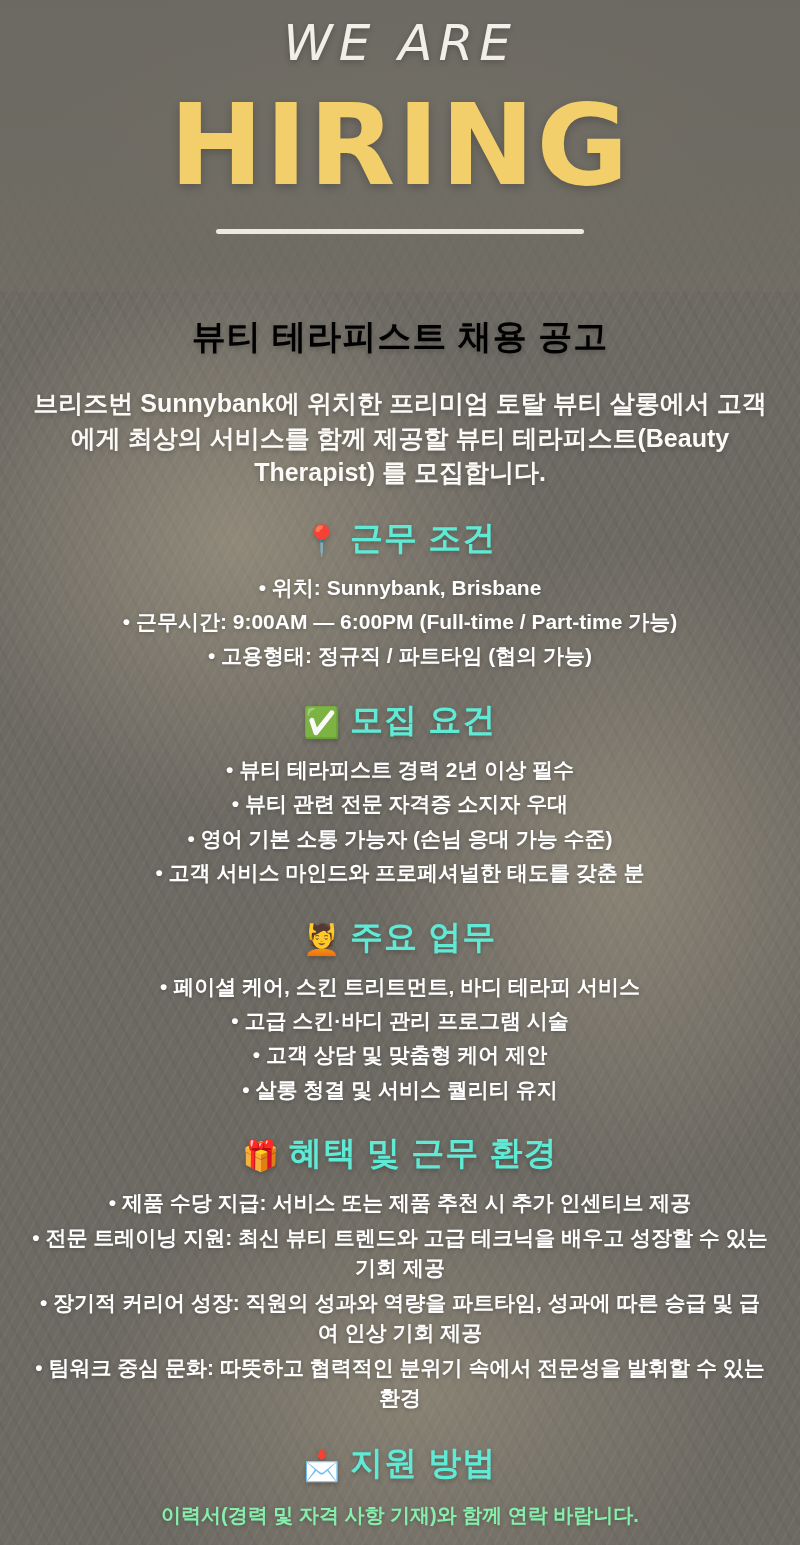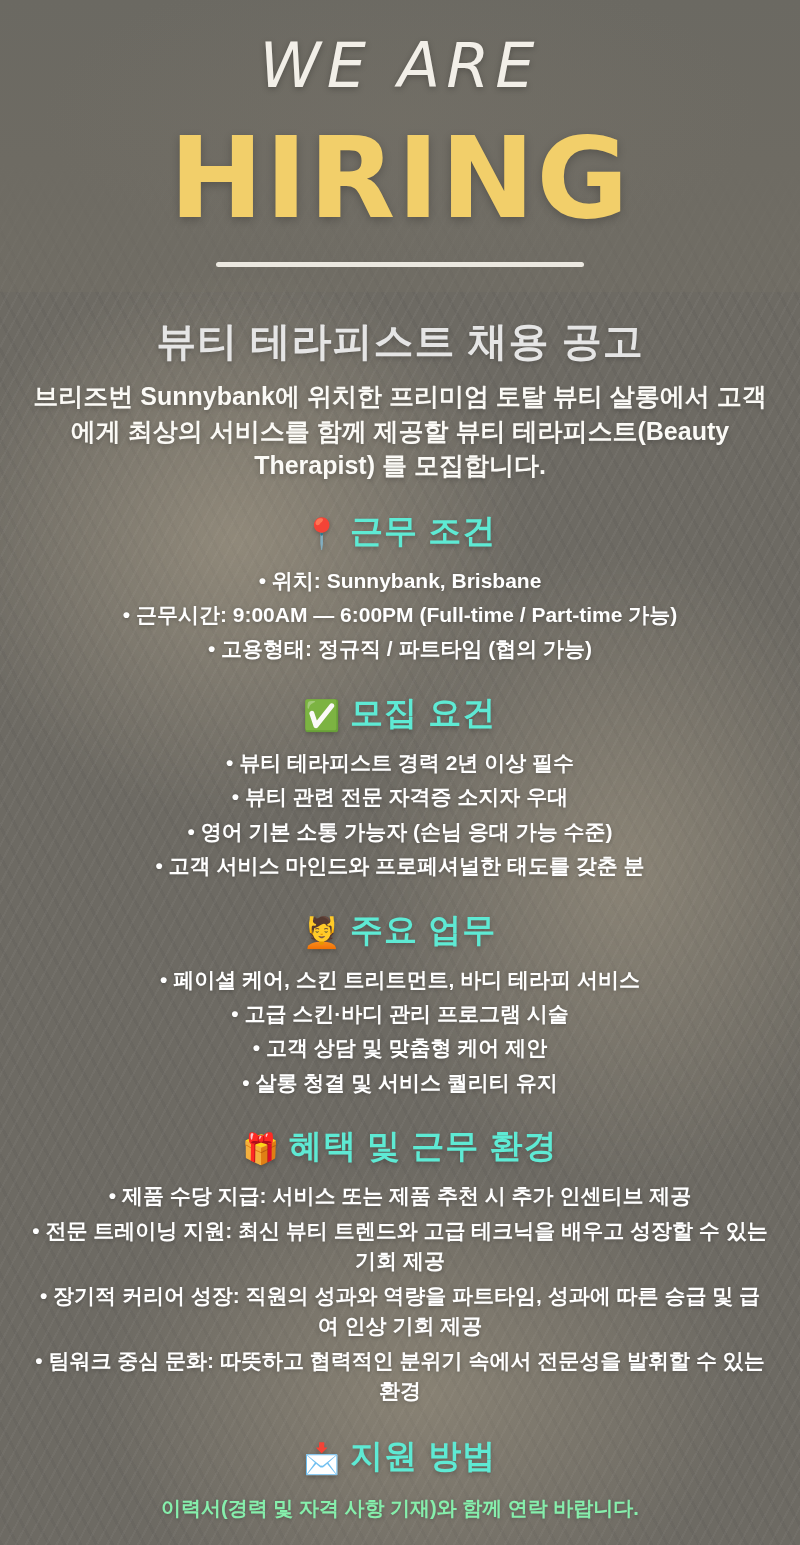--- a/index.html
+++ b/index.html
@@ -54,24 +54,24 @@
     content: "";
     position: absolute;
     inset: 0;
     background:
       radial-gradient(ellipse 60% 70% at 50% 40%, rgba(120,115,105,0.35), rgba(120,115,105,0) 75%);
     pointer-events: none;
   }
   .we-are {
     position: relative;
     z-index: 2;
-    margin: 16px;
+    margin: 0;
     padding-top: 16px;
     font-family: "DejaVu Sans", sans-serif;
-    font-size: 62px;
+    font-size: 50px;
     font-weight: 400;
     font-style: italic;
     letter-spacing: 6px;
     color: #f2efe8;
     line-height: 1.1;
     text-shadow: 0 2px 6px rgba(0,0,0,0.25);
   }
   .hiring {
     position: relative;
     z-index: 2;
@@ -95,28 +95,28 @@
     border-radius: 3px;
   }
   .body-wrap {
     position: relative;
     z-index: 3;
     padding: 22px 14px 0;
     text-align: center;
   }
   .section-title {
     margin: 0;
-    font-size: 40px;
-    font-weight: 700;
-    color: #e5e5e5;
+    font-size: 34px;
+    font-weight: 700;
+    color: #000000;
     letter-spacing: 1px;
     text-shadow: 0 2px 5px rgba(0,0,0,0.22);
   }
   .intro {
-    margin: 10px 10px 0;
+    margin: 26px 10px 0;
     font-size: 25px;
     font-weight: 700;
     line-height: 1.38;
     color: #fbfaf6;
     text-shadow: 0 2px 5px rgba(0,0,0,0.25);
   }
   .block {
     margin-top: 26px;
   }
   .block-heading {

